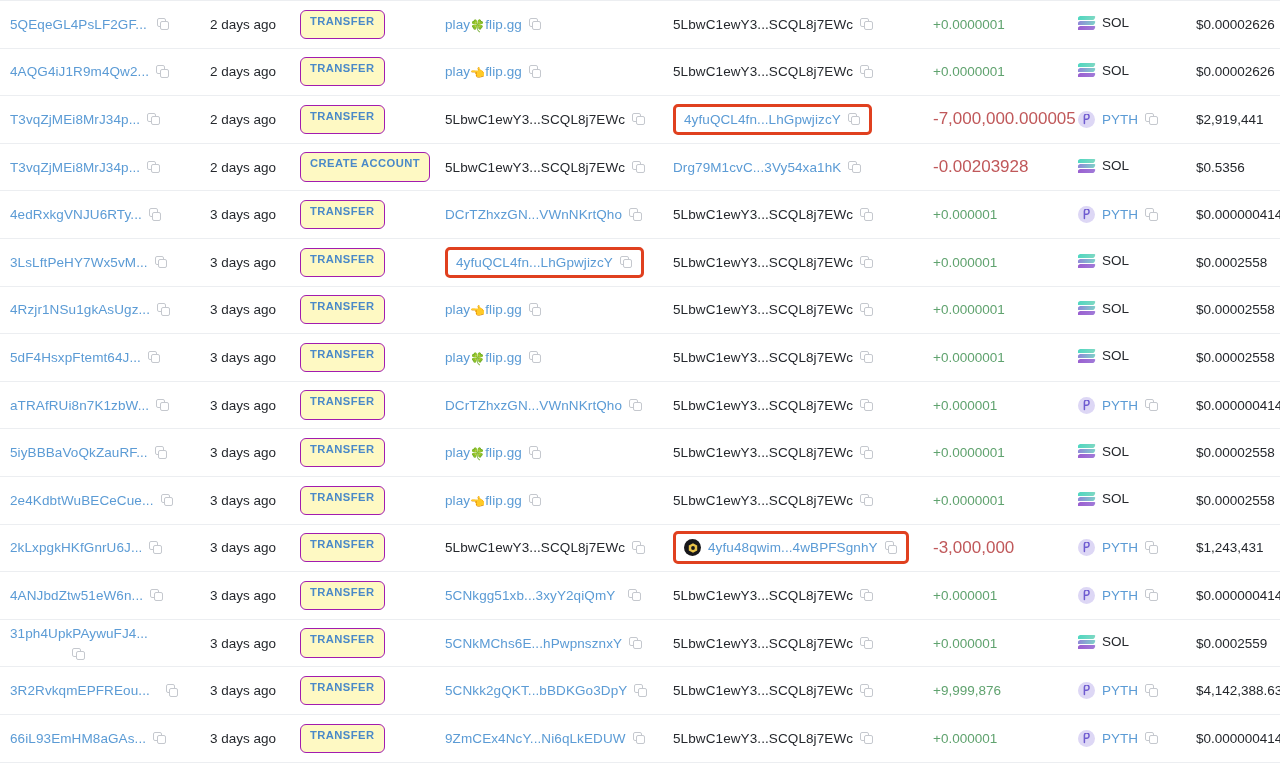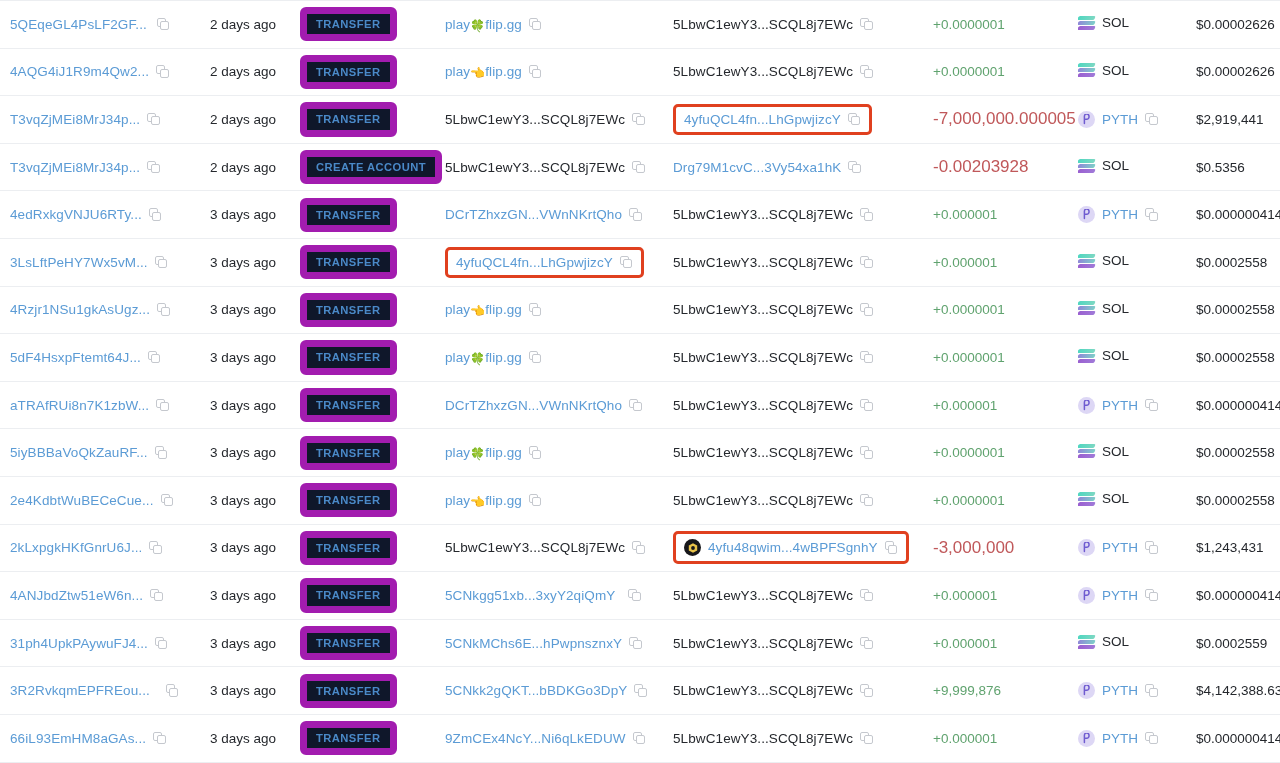--- a/index.html
+++ b/index.html
@@ -92,29 +92,29 @@
   }
   .copy-icon::after {
     width: 9px; height: 9px;
     left: 3.5px; top: 3.5px;
     background: #ffffff;
   }
 
   
   .badge {
     display: inline-block;
-    border: 7px solid #a21caf;
+    border: 1px solid #a21caf;
     border-radius: 6px;
     color: #4a89c8;
     font-size: 11.2px;
     font-weight: 600;
     letter-spacing: 0.45px;
-    padding: 5px 9px 4px 9px;
+    padding: 5px 9px 11px 9px;
     line-height: 1;
-    background: #0f172a;
+    background: #fef9c3;
   }
 
   
   .amt-pos { color: #60a36f; font-size: 13.5px; }
   .amt-neg { color: #c0585a; font-size: 17px; }
 
   .usd { color: #25282d; font-size: 13.5px; }
 
   
   .token-name-sol { color: #25282d; font-size: 13.5px; font-weight: 500; }
@@ -525,21 +525,21 @@
               <svg width="11" height="11" viewBox="0 0 11 11">
                 <path d="M3.4 9.6 V2.2 A2.3 2.3 0 0 1 8 2.6 A2.3 2.3 0 0 1 5.6 5.2 H4.6" fill="none" stroke="#6f5bd0" stroke-width="1.5" stroke-linecap="round"></path>
               </svg>
             </span>
             <a class="token-name-pyth" href="#" style="text-decoration: none;">PYTH</a>
             <span class="copy-icon"></span>
           </span></td>
         <td class="col-value"><span class="usd">$0.000000414</span></td>
       </tr>
       <tr class="tx-row">
-        <td class="col-sig"><span class="cellwrap" style="display: inline-flex;">
+        <td class="col-sig"><span class="cellwrap" style="display: inline-flex; flex-direction: column;">
             <a class="addr-link" href="#">31ph4UpkPAywuFJ4...</a>
             <span class="copy-icon"></span>
           </span></td>
         <td class="col-age"><span class="age-text">3 days ago</span></td>
         <td class="col-type"><span class="badge">TRANSFER</span></td>
         <td class="col-from"><span class="cellwrap" style="display: inline-flex; align-items: center; gap: 7px;">
             <a class="addr-link" href="#">5CNkMChs6E...hPwpnsznxY</a>
             <span class="copy-icon"></span>
           </span></td>
         <td class="col-to"><span class="cellwrap" style="display: inline-flex; align-items: center; gap: 7px;">

